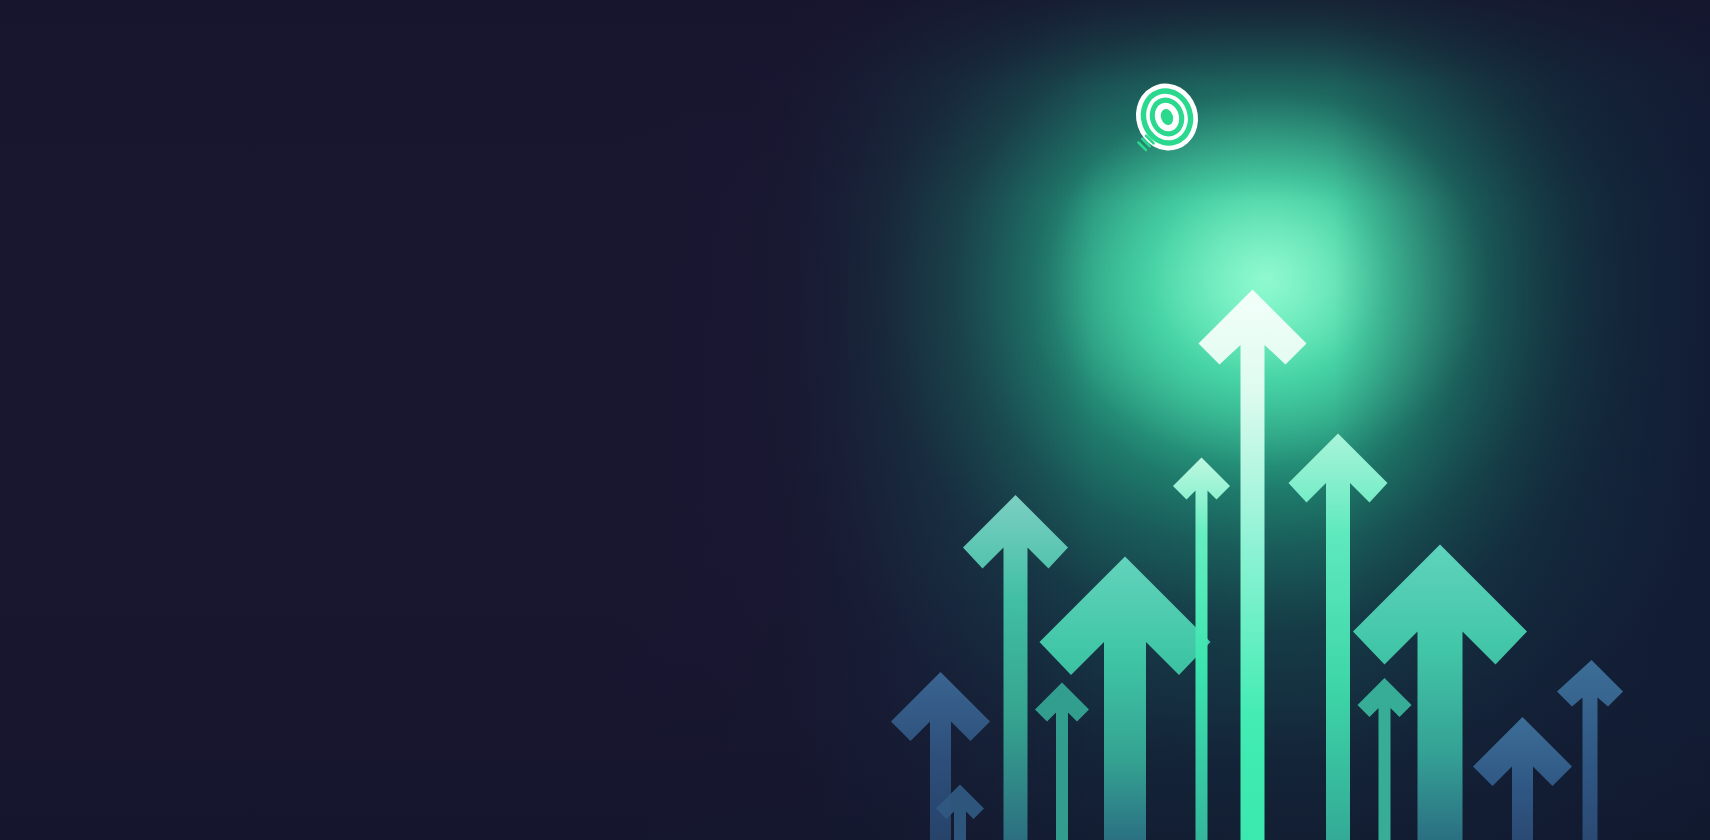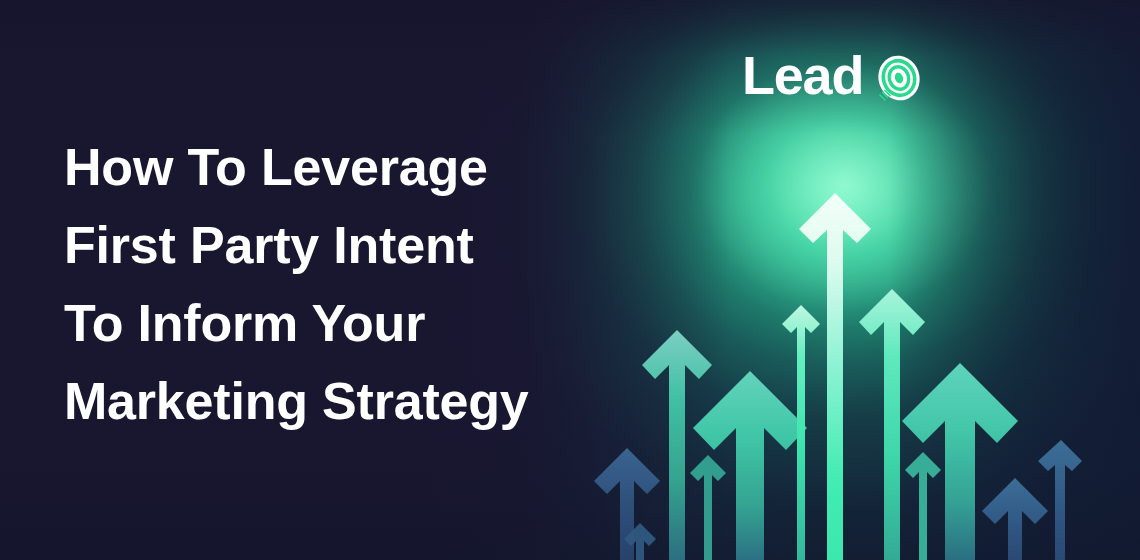--- a/index.html
+++ b/index.html
@@ -240,27 +240,22 @@
 
     <g>
       <path d="M1015 478 L 1048 511 L 1035 524 L 1022 511 L 1022 560 L 1008 560 L 1008 511 L 995 524 L 982 511 Z" fill="url(#gDarkBlue)"></path>
     </g>
 
     <g>
       <path d="M1061 440 L 1082 461 L 1072 471 L 1065 465 L 1065 560 L 1055 560 L 1055 465 L 1048 471 L 1038 461 Z" fill="url(#gDarkBlue)"></path>
     </g>
   </svg>
 
-  <h1 class="headline">How To Leverage
-First Party Intent
-To Inform Your
-Marketing Strategy</h1>
 
   <div class="logo">
-    <span class="logo-lead">Lead</span>
 
     <span class="logo-mark">
       <svg viewBox="0 0 60 60" width="60" height="60">
         <g transform="rotate(-18 30 31)">
           <ellipse cx="30" cy="31" rx="20.5" ry="22.5" fill="#ffffff"></ellipse>
           <ellipse cx="30" cy="31" rx="15.5" ry="17.5" fill="none" stroke="#2BD98E" stroke-width="3.6"></ellipse>
           <ellipse cx="30" cy="31" rx="9.6" ry="11.4" fill="none" stroke="#2BD98E" stroke-width="3.4"></ellipse>
           <ellipse cx="30" cy="31" rx="4.0" ry="5.4" fill="#2BD98E"></ellipse>
         </g>
         <g stroke="#2BD98E" stroke-width="1.7" stroke-linecap="round">

